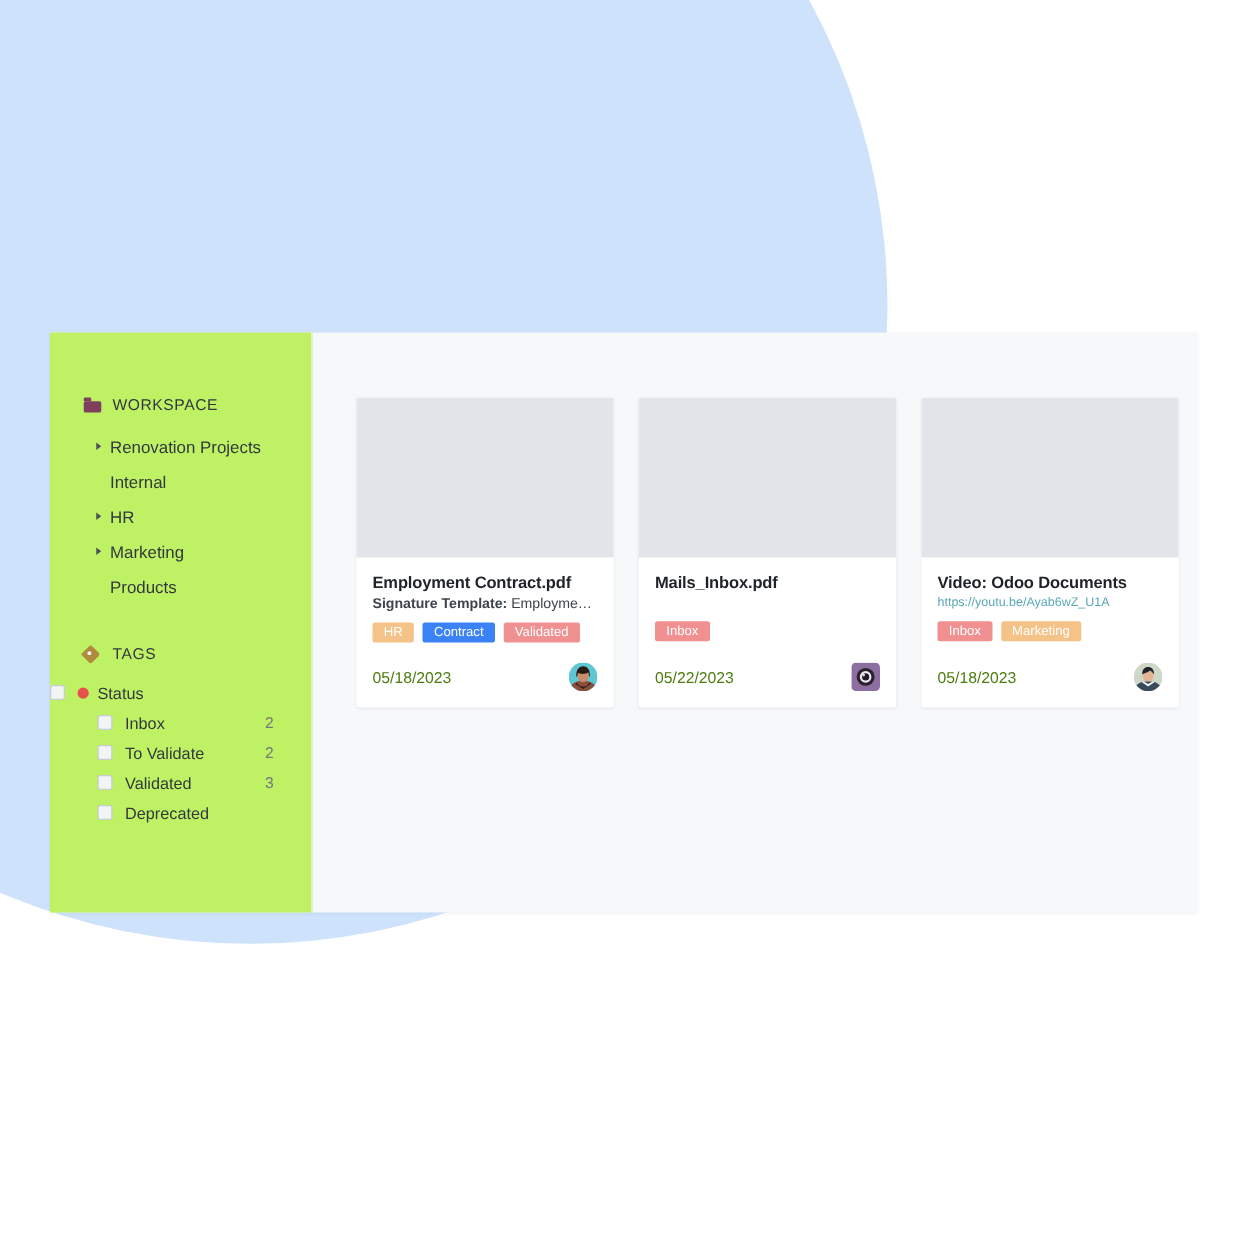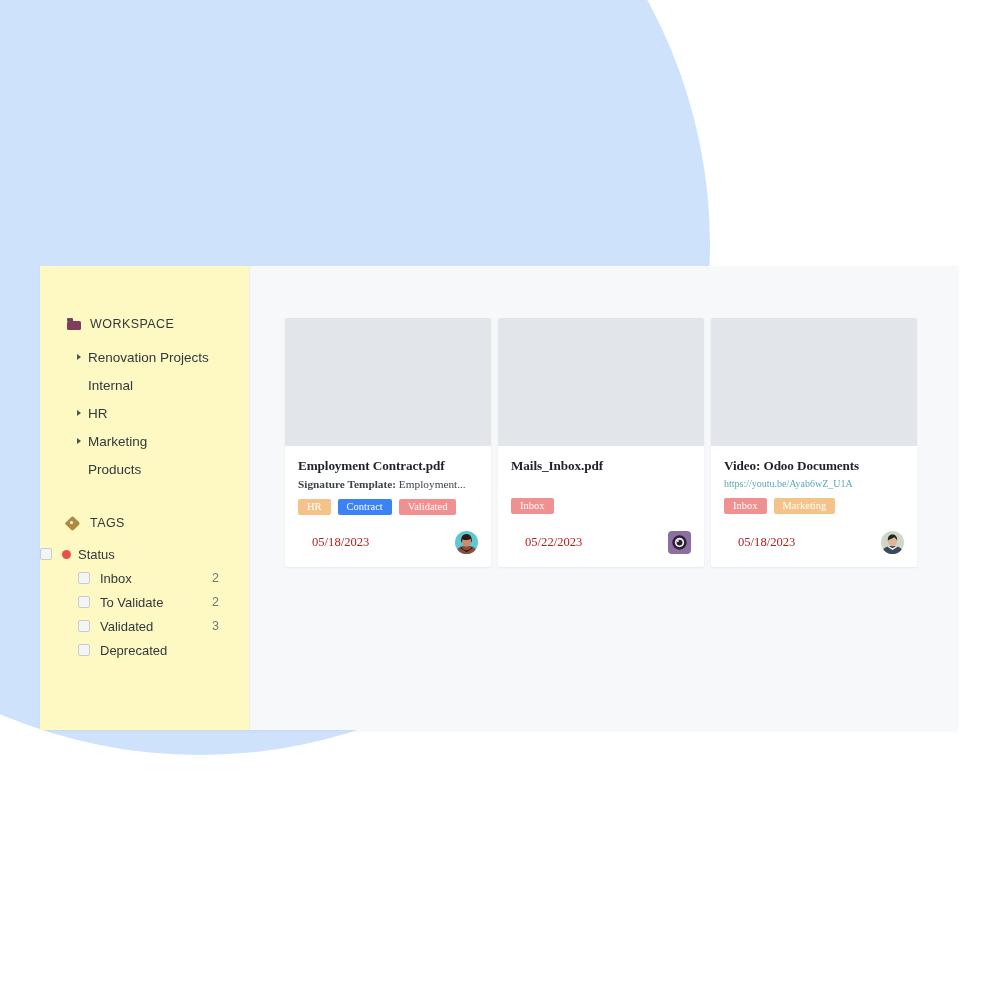--- a/index.html
+++ b/index.html
@@ -43,21 +43,21 @@
     background: #f7f8fa;
     z-index: 2;
     display: flex;
     box-shadow: 0 1px 3px rgba(30,40,70,0.05);
   }
 
   
   #sidebar {
     width: 210px;
     flex: 0 0 210px;
-    background: #fef9c3;
+    background: #bef264;
     padding: 48px 0 0 0;
     position: relative;
   }
   #sidebar::after {
     content: "";
     position: absolute;
     right: 0; top: 0; bottom: 0;
     width: 1px;
     background: #eceef1;
   }
@@ -159,22 +159,21 @@
   }
 
   
   #content {
     flex: 1 1 auto;
     padding: 52px 0 0 35px;
     overflow: hidden;
   }
   #card-grid {
     display: flex;
-    gap: 7px;
-    font-family: Liberation Serif, serif;
+    gap: 20px;
   }
 
   .doc-card {
     width: 206px;
     background: #ffffff;
     border-radius: 2px;
     box-shadow: 0 1px 2px rgba(40,50,70,0.08);
     overflow: hidden;
     cursor: pointer;
     display: flex;
@@ -230,21 +229,21 @@
     white-space: nowrap;
   }
 
   .card-foot {
     margin-top: auto;
     padding: 16px 13px 13px 13px;
     display: flex;
     align-items: center;
     justify-content: space-between;
   }
-  .doc-date { font-size: 12.6px; color: #b91c1c; margin-left: 14px; }
+  .doc-date { font-size: 12.6px; color: #4d7c0f; }
 
   .avatar {
     width: 23px; height: 23px;
     border-radius: 50%;
     overflow: hidden;
     position: relative;
     flex: 0 0 23px;
   }
   .avatar.square { border-radius: 4px; }
   .avatar svg { display: block; width: 100%; height: 100%; }

